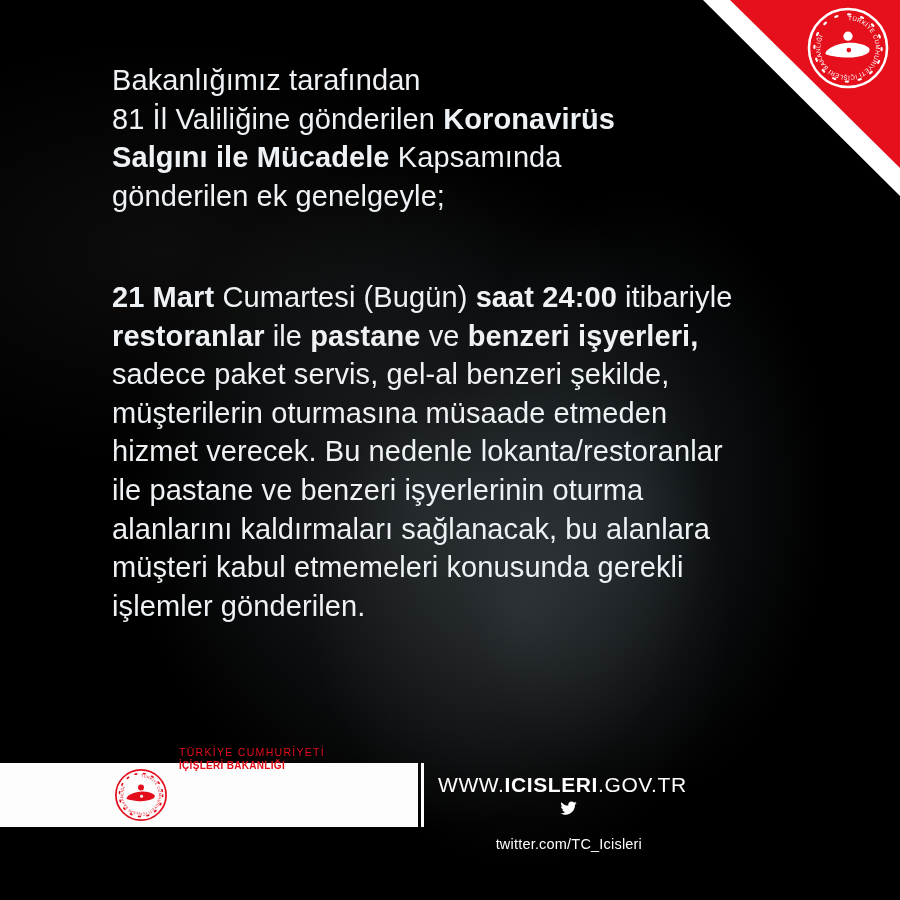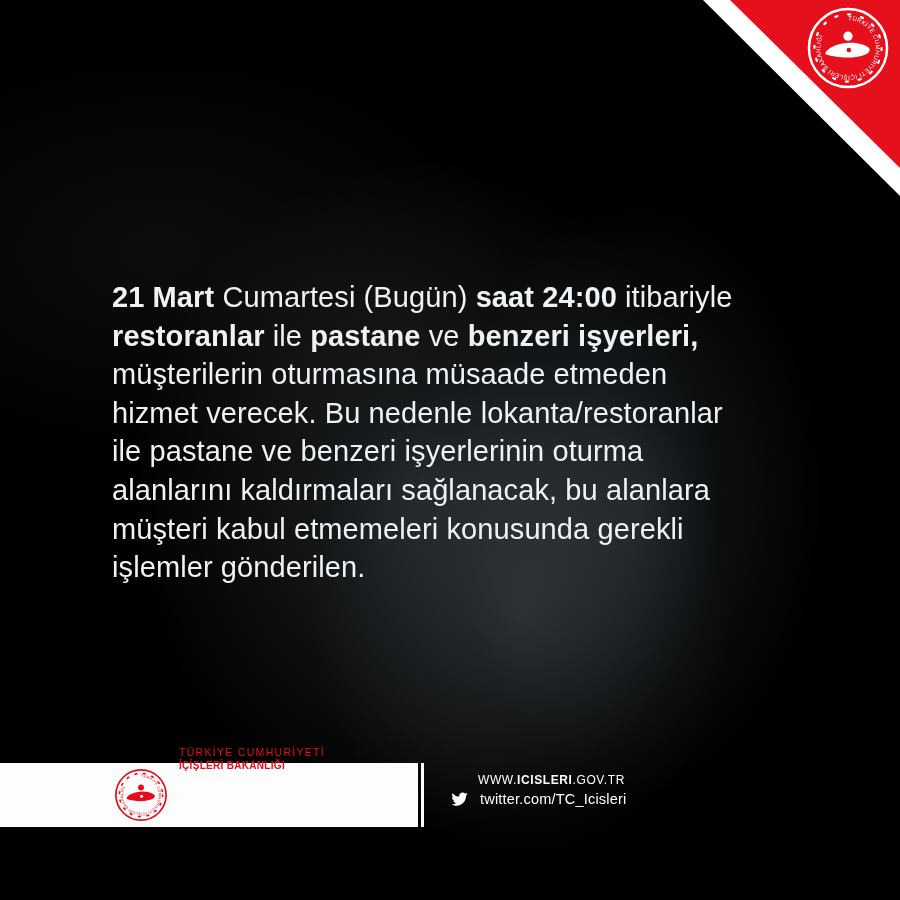--- a/index.html
+++ b/index.html
@@ -35,23 +35,23 @@
   .para-intro { top:61px; }
   .para-body { top:278px; }
 
   
   .footer-whitebox { position:absolute; left:0; top:763px; width:418px; height:64px; background:#fdfdfd; }
   .footer-ministry-name { position:absolute; left:179px; top:746px; color:#e30e1c; }
   .footer-ministry-name .l1 { font-size:10.5px; letter-spacing:1.3px; font-weight:400; }
   .footer-ministry-name .l2 { font-size:10px; letter-spacing:0.3px; font-weight:700; margin-top:2px; }
   .footer-sep { position:absolute; left:421px; top:763px; width:2.5px; height:64px; background:#ffffff; }
   .footer-right { position:absolute; left:438px; top:773px; color:#ffffff; }
-  .site-line { font-size:12px; letter-spacing:0.6px;margin-left:40px; }
+  .site-line { font-size:21px; letter-spacing:0.6px; }
   .site-line .b { font-weight:700; }
-  .twitter-line { display:flex; align-items:center; gap:12px; margin-top:4px; padding-left:13px; font-size:14.5px; letter-spacing:0.2px; }
+  .twitter-line { display:flex; align-items:center; gap:20px; margin-top:4px; padding-left:13px; font-size:14.5px; letter-spacing:0.2px;flex-direction:column; }
   .twitter-line svg { display:block; }
 </style>
 </head>
 <body>
 
 <div class="canvas">
 
   <div class="bg-photo"></div>
 
   <div class="corner-white"></div>
@@ -64,24 +64,31 @@
         <path id="ringA" d="M 0,-33 a 33,33 0 1,1 -0.02,0"></path>
       </defs>
     <text font-size="7.2" fill="currentColor" letter-spacing="0.4">
       <textPath href="#ringA">TÜRKİYE CUMHURİYETİ İÇİŞLERİ BAKANLIĞI</textPath>
     </text>
     <circle cy="-14" r="5.5" fill="currentColor"></circle>
     <path d="M-26 4 C -20 -3 -10 -5 -2 -6 C 8 -7 18 -5 24 -1 C 27 1 26 5 22 7 C 14 11 2 12 -8 11 C -16 10 -24 9 -27 7 Z" fill="currentColor"></path>
     <circle cx="1" cy="2.5" r="2.8" fill="#e6101d"></circle>
   </svg>
 
+  <div class="para para-intro">
+      <div class="line"><span>Bakanlığımız tarafından</span></div>
+      <div class="line"><span>81 İl Valiliğine gönderilen </span><span class="b">Koronavirüs</span></div>
+      <div class="line"><span class="b">Salgını ile Mücadele</span><span> Kapsamında</span></div>
+      <div class="line"><span>gönderilen ek genelgeyle;</span></div>
+    </div>
 
   <div class="para para-body">
       <div class="line"><span class="b">21 Mart</span><span> Cumartesi (Bugün) </span><span class="b">saat 24:00</span><span> itibariyle</span></div>
       <div class="line"><span class="b">restoranlar</span><span> ile </span><span class="b">pastane</span><span> ve </span><span class="b">benzeri işyerleri,</span></div>
+      <div class="line"><span>sadece paket servis, gel-al benzeri şekilde,</span></div>
       <div class="line"><span>müşterilerin oturmasına müsaade etmeden</span></div>
       <div class="line"><span>hizmet verecek. Bu nedenle lokanta/restoranlar</span></div>
       <div class="line"><span>ile pastane ve benzeri işyerlerinin oturma</span></div>
       <div class="line"><span>alanlarını kaldırmaları sağlanacak, bu alanlara</span></div>
       <div class="line"><span>müşteri kabul etmemeleri konusunda gerekli</span></div>
       <div class="line"><span>işlemler gönderilen.</span></div>
     </div>
 
   <div class="footer-whitebox"></div>
 

